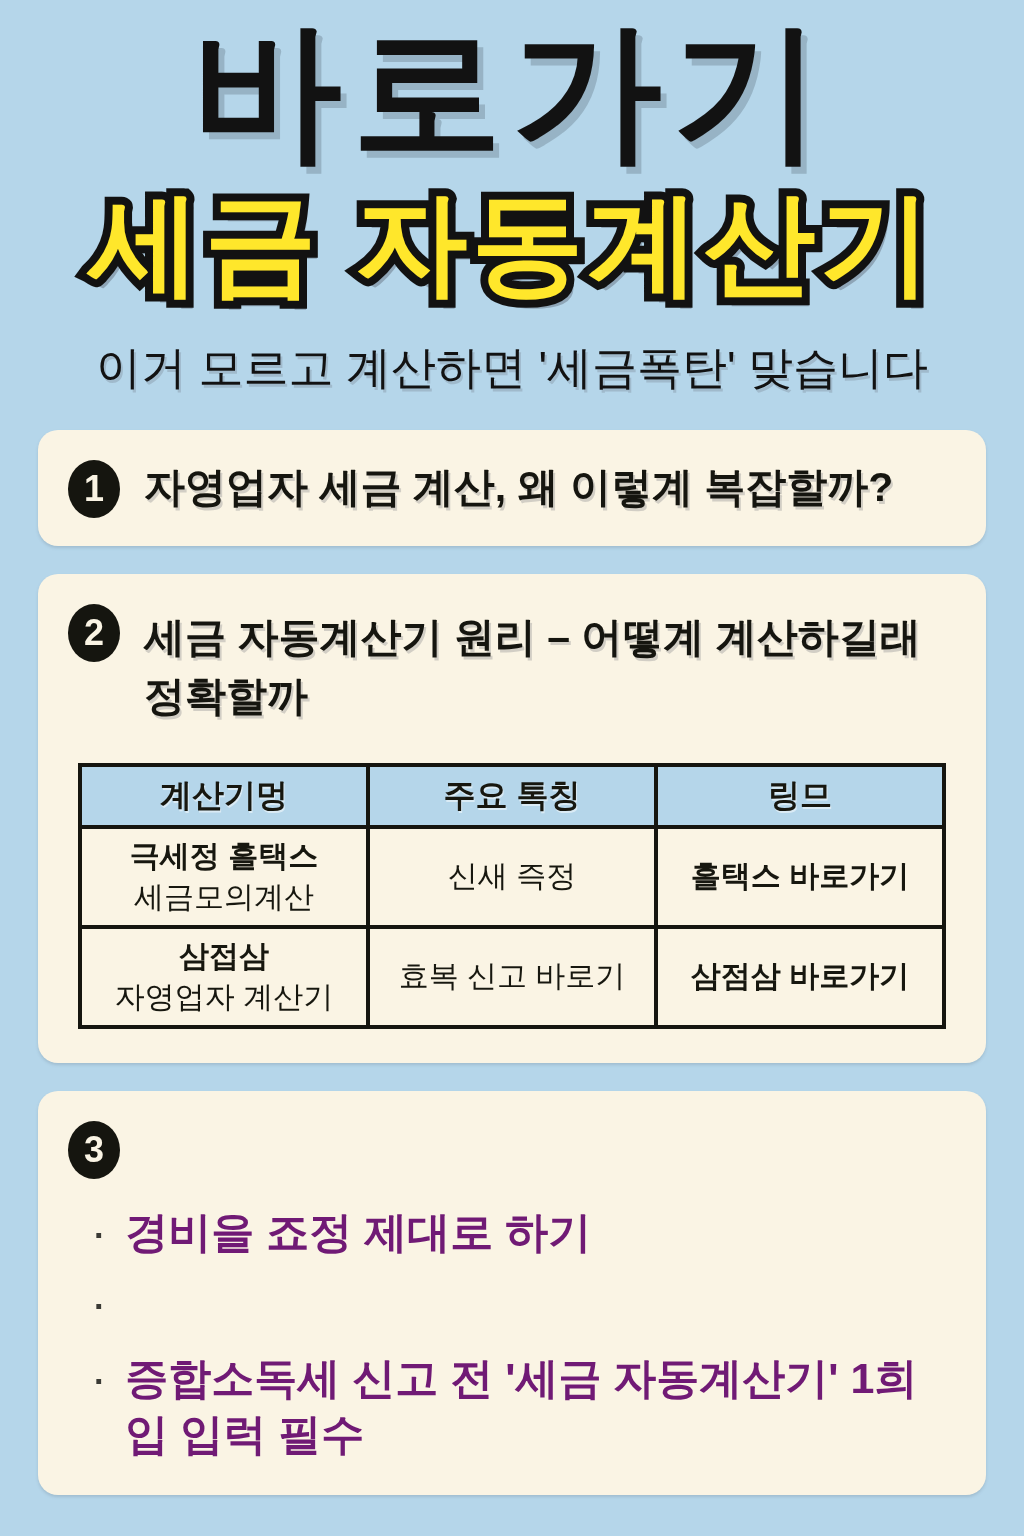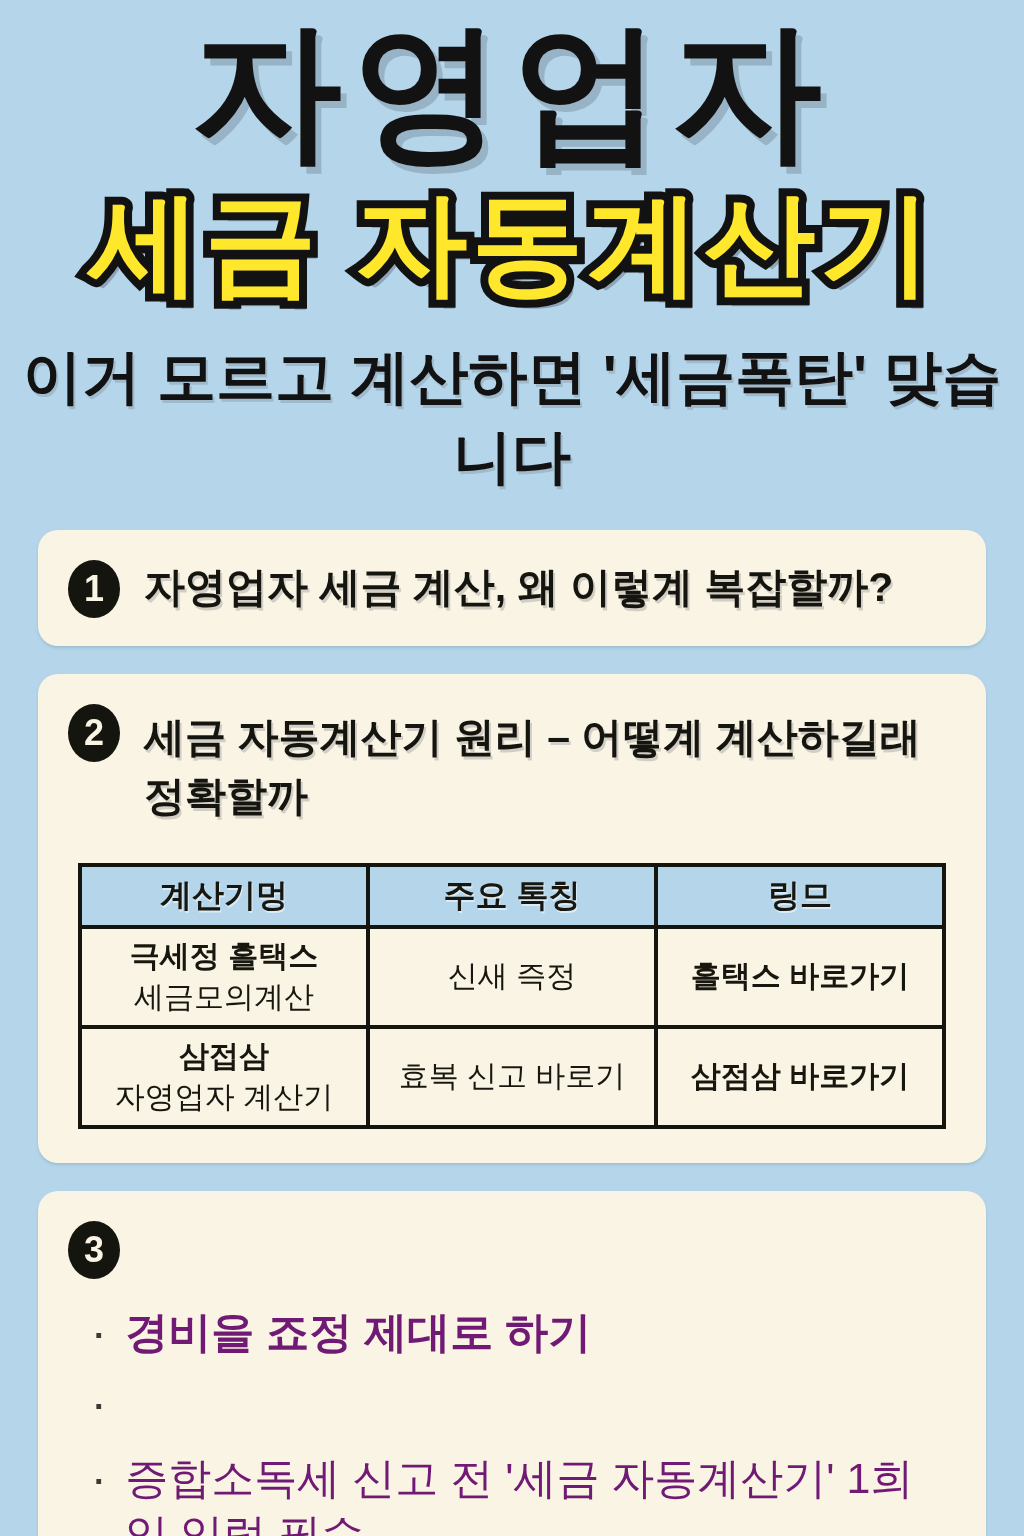--- a/index.html
+++ b/index.html
@@ -38,22 +38,22 @@
     position: absolute; left: 0; right: 0; top: 0;
   }
   .stroke-layer {
     color: #121212;
     -webkit-text-stroke: 16px #121212;
     text-shadow: 7px 9px 0 rgba(110,125,140,0.55);
   }
   .fill-layer { color: #ffe72b; }
   .subtitle {
     margin-top: 30px;
-    font-size: 59px;
-    font-weight: 700;
+    font-size: 45px;
+    font-weight: 400;
     color: #121212;
     letter-spacing: 0px;
     text-shadow: 2px 3px 0 rgba(120,135,150,0.35);
   }
 
   
   .cards {
     margin-top: 32px;
     padding: 0 38px;
     display: flex;
@@ -121,29 +121,29 @@
   .tip-row { display: flex; align-items: baseline; }
   .tip-dot {
     flex: 0 0 auto;
     font-size: 34px;
     font-weight: 900;
     color: #3a3a34;
     margin-right: 20px;
     line-height: 1;
   }
   .tip-text { font-size: 43px; font-weight: 600; color: #701a75; line-height: 1.3; }
-  .tip-row:last-child .tip-text { font-weight: 400; }
+  .tip-row:last-child .tip-text { font-weight: 700; }
 </style>
 </head>
 <body>
 
 <div class="page">
 
   <div class="header">
-    <div class="title-main">자영업자</div>
+    <div class="title-main">바로가기</div>
     <div class="title-outline-wrap">
       <span class="stroke-layer">세금 자동계산기</span>
       <span class="fill-layer">세금 자동계산기</span>
     </div>
     <div class="subtitle">이거 모르고 계산하면 '세금폭탄' 맞습니다</div>
   </div>
 
   <div class="cards">
 
     <div class="card card-1">

